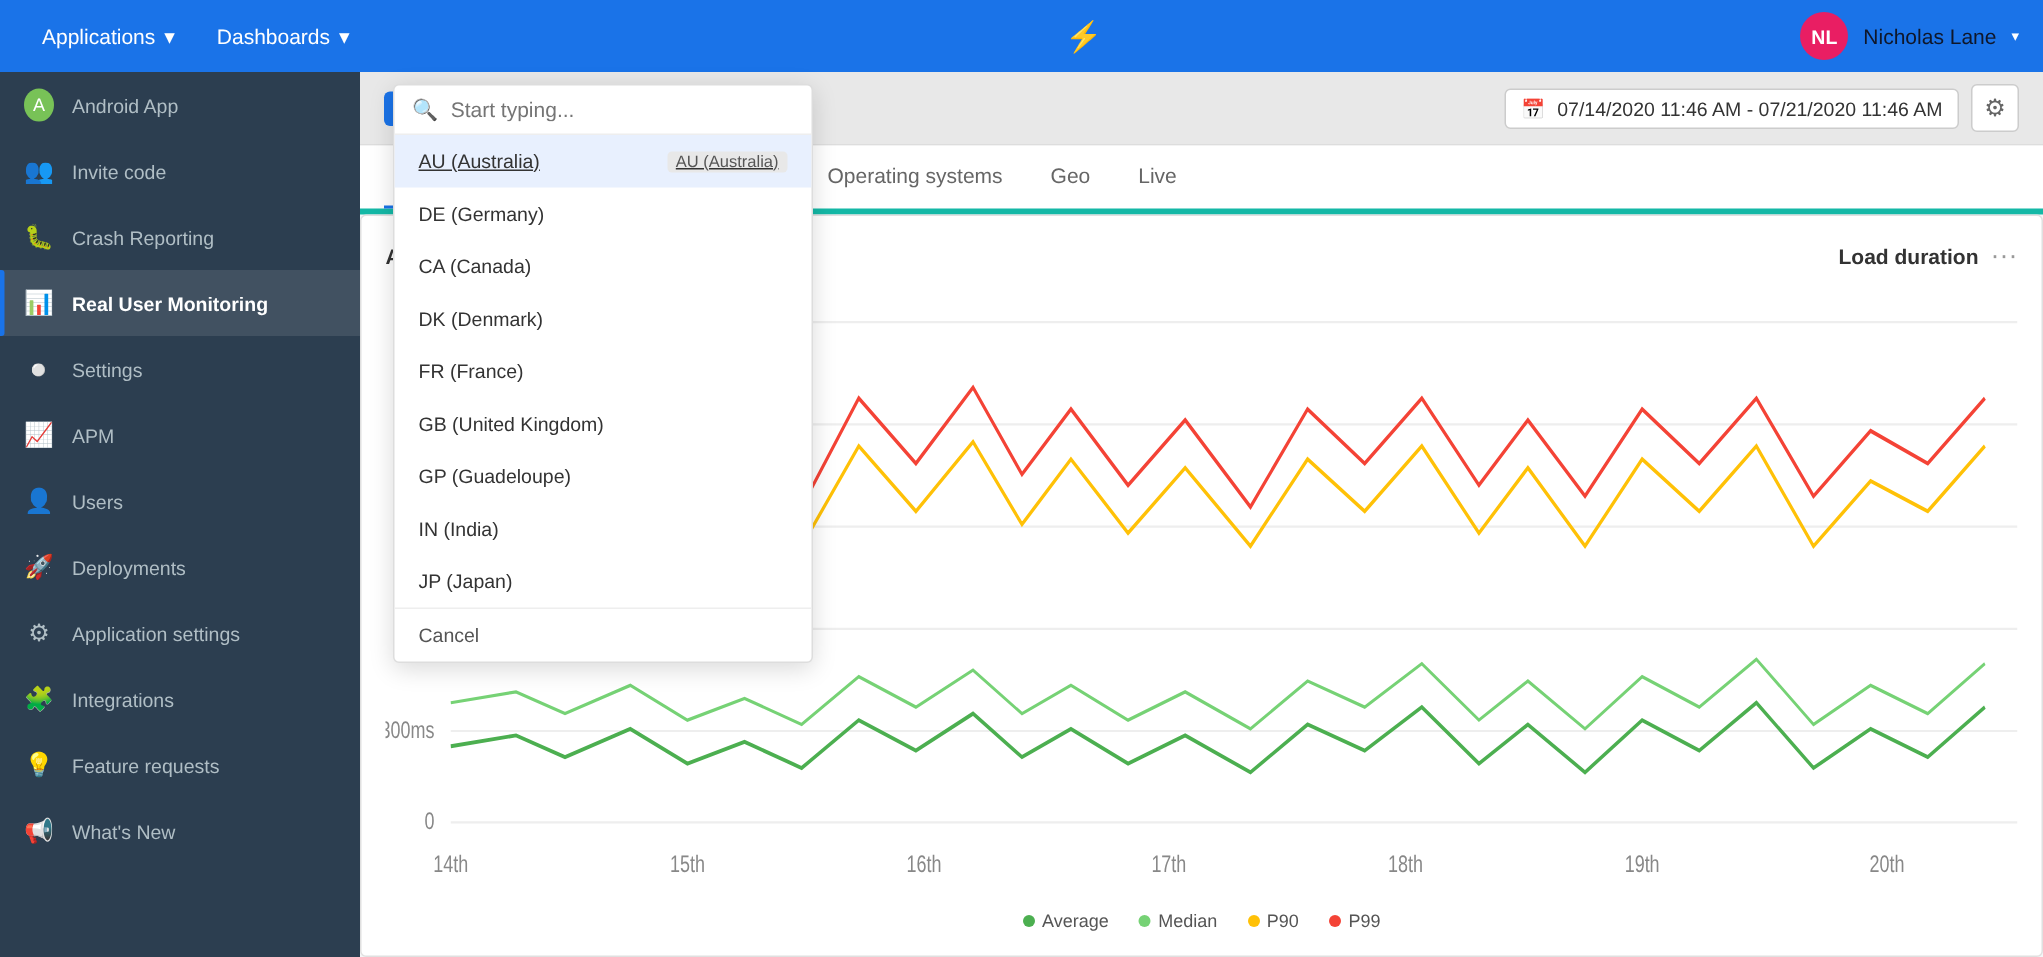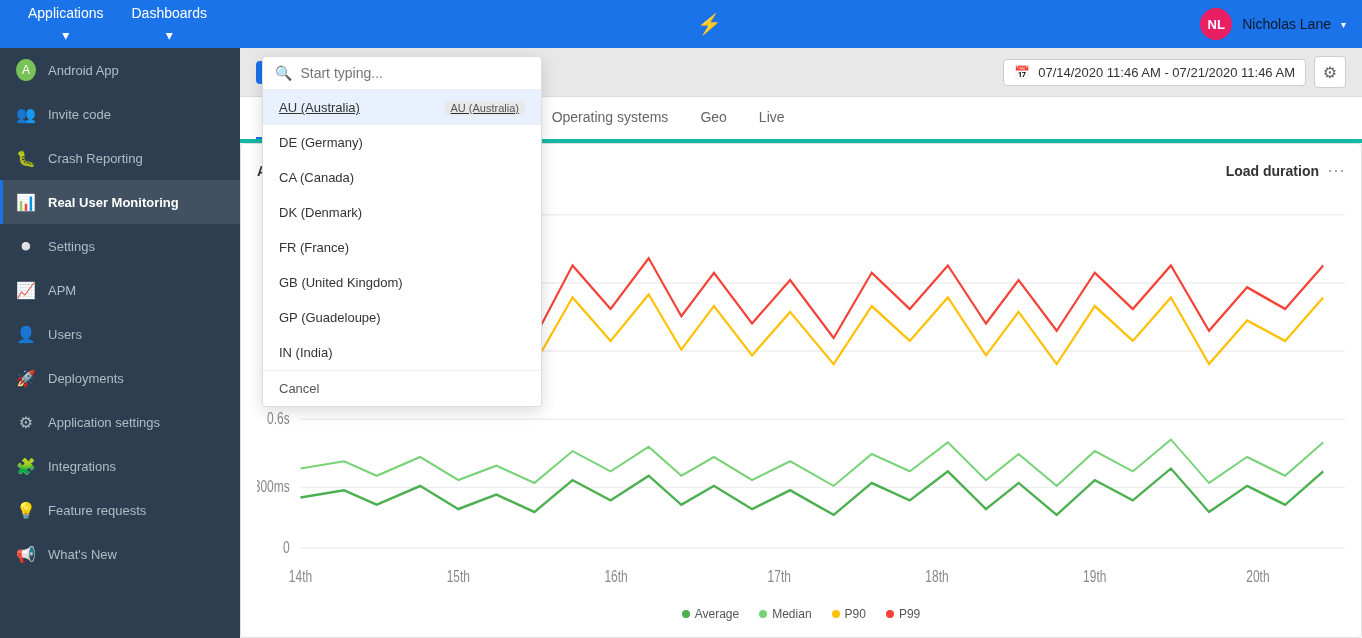--- a/index.html
+++ b/index.html
@@ -8,21 +8,21 @@
     
     .top-nav {
       display: flex; align-items: center;
       background: #1a73e8; height: 48px; padding: 0 16px;
       position: relative; z-index: 100;
     }
     .top-nav-left { display: flex; align-items: center; gap: 4px; }
     .top-nav-item {
       display: flex; align-items: center; gap: 6px;
       color: #fff; font-size: 14px; font-weight: 500;
-      padding: 6px 12px; border-radius: 4px; cursor: pointer; flex-direction: column;
+      padding: 6px 12px; border-radius: 4px; cursor: pointer;
     }
     .top-nav-center { flex: 1; display: flex; justify-content: center; }
     .top-nav-right { display: flex; align-items: center; gap: 10px; }
     .lightning-icon { color: #fff; font-size: 20px; }
     .user-avatar {
       width: 32px; height: 32px; border-radius: 50%;
       background: #e91e63; display: flex; align-items: center;
       justify-content: center; color: #fff; font-size: 13px; font-weight: bold;
     }
     .user-name { color: #0f172a; font-size: 14px; font-weight: 500; }
@@ -372,17 +372,20 @@
     </div>
     <div class="dropdown-item">
       <span>GB (United Kingdom)</span>
     </div>
     <div class="dropdown-item">
       <span>GP (Guadeloupe)</span>
     </div>
     <div class="dropdown-item">
       <span>IN (India)</span>
     </div>
+    <div class="dropdown-item">
+      <span>JP (Japan)</span>
+    </div>
   </div>
   <div class="dropdown-cancel">
     <span>Cancel</span>
   </div>
 </div>
 
 </body></html>

